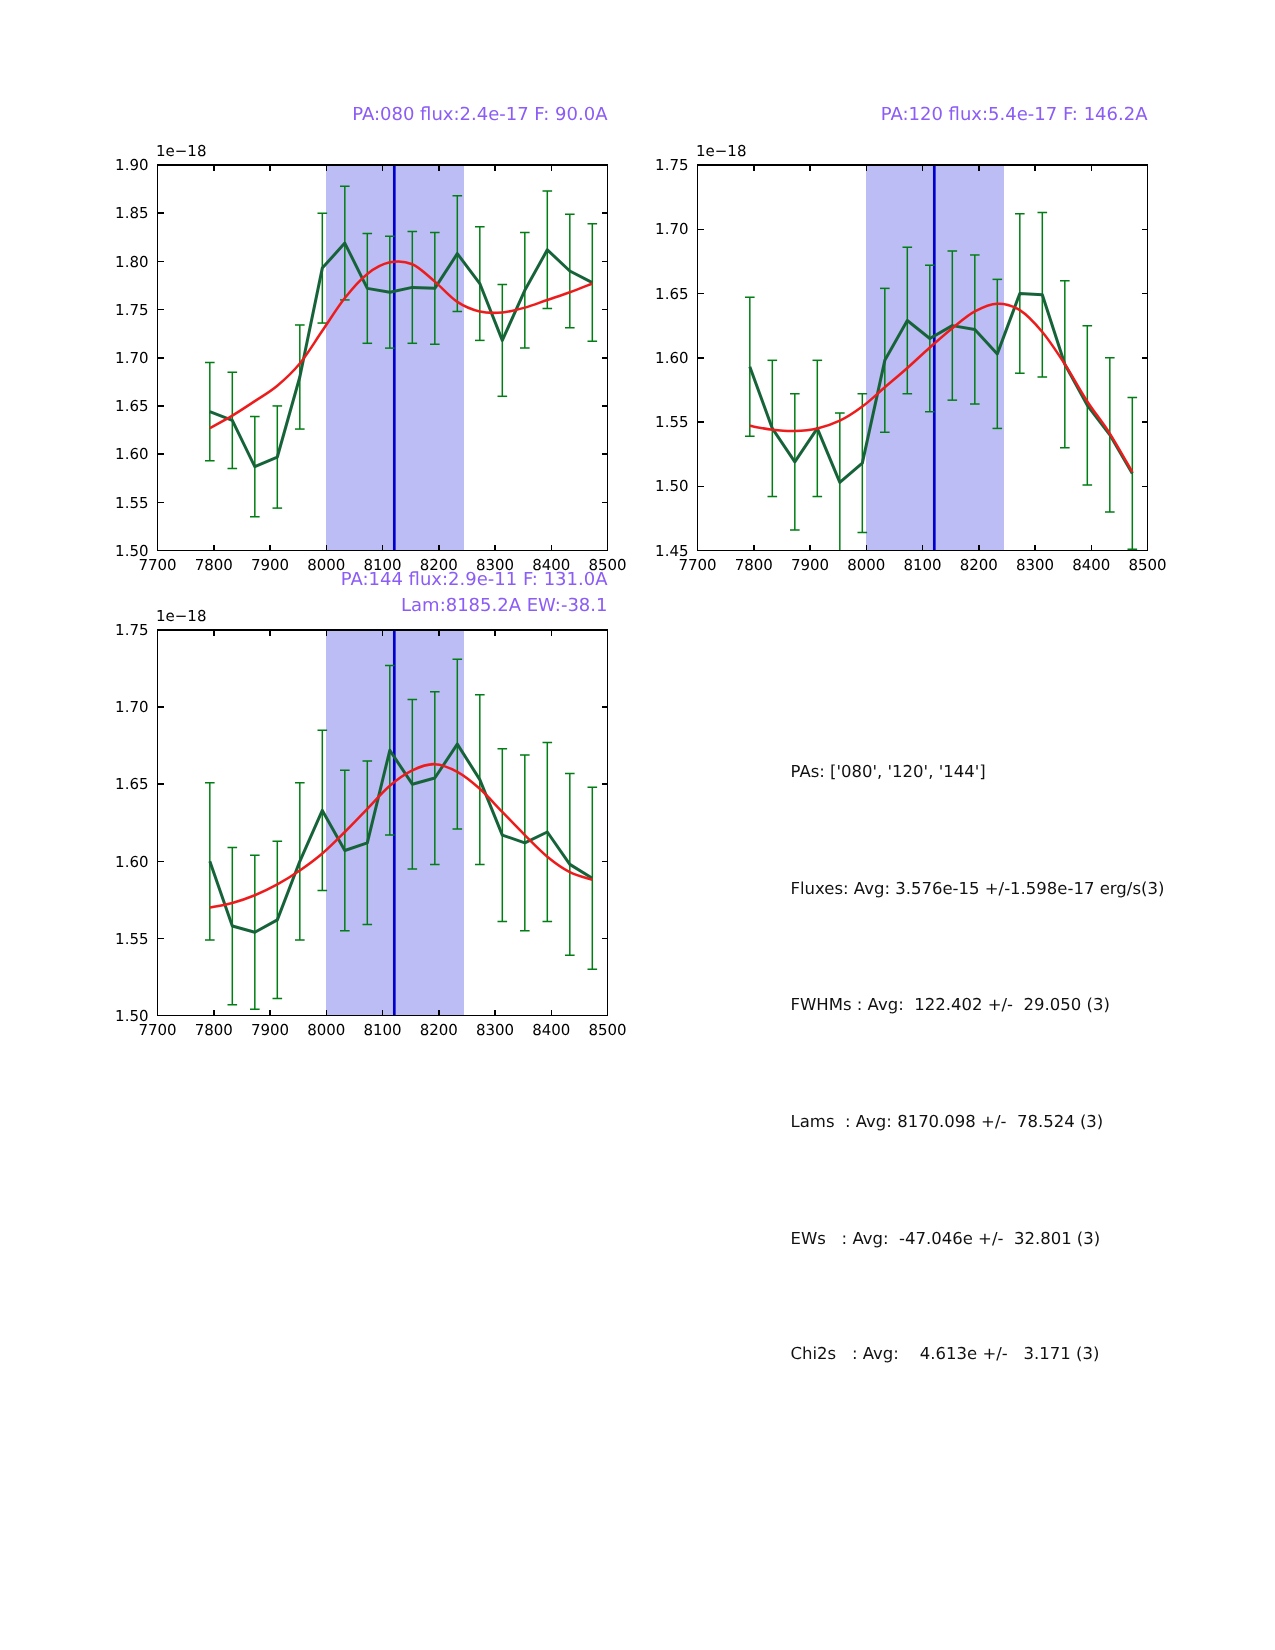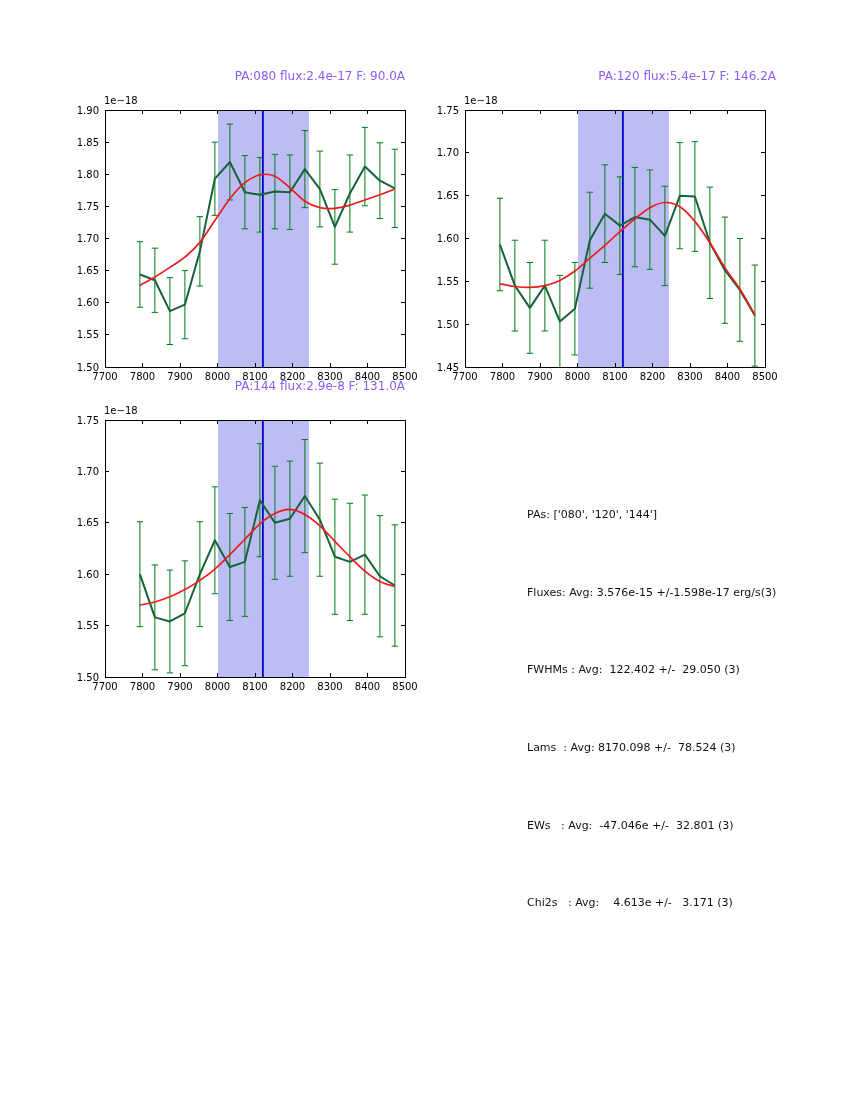--- a/index.html
+++ b/index.html
@@ -13,25 +13,26 @@
   .stat-line{height:25.9px;}
 </style>
 </head>
 <body>
 
 <div class="figure">
 
   <div class="chart-title" style="left:105px;top:68px">
     <div>PA:080 flux:2.4e-17 F: 90.0A</div>
   </div>
-  <div class="chart-title" style="left:476px;top:68px">
+  <div class="chart-title" style="left:465px;top:68px">
     <div>PA:120 flux:5.4e-17 F: 146.2A</div>
   </div>
   <div class="chart-title" style="left:105px;top:378px">
-    <div>PA:144 flux:2.9e-8 F: 131.0A</div>
+    <div>PA:144 flux:2.9e-11 F: 131.0A</div>
+    <div>Lam:8185.2A EW:-38.1</div>
   </div>
 
   <div id="charts-root">
       <svg width="370" height="302" class="chart-svg" style="left: 50px; top: 95px;">
         <defs>
           <clipPath id="clip0">
             <rect x="55" y="15" width="300" height="257"></rect>
           </clipPath>
         </defs>
         <rect x="167.5" y="15" width="91.875" height="257" fill="#bdbdf5" shape-rendering="crispEdges"></rect>

